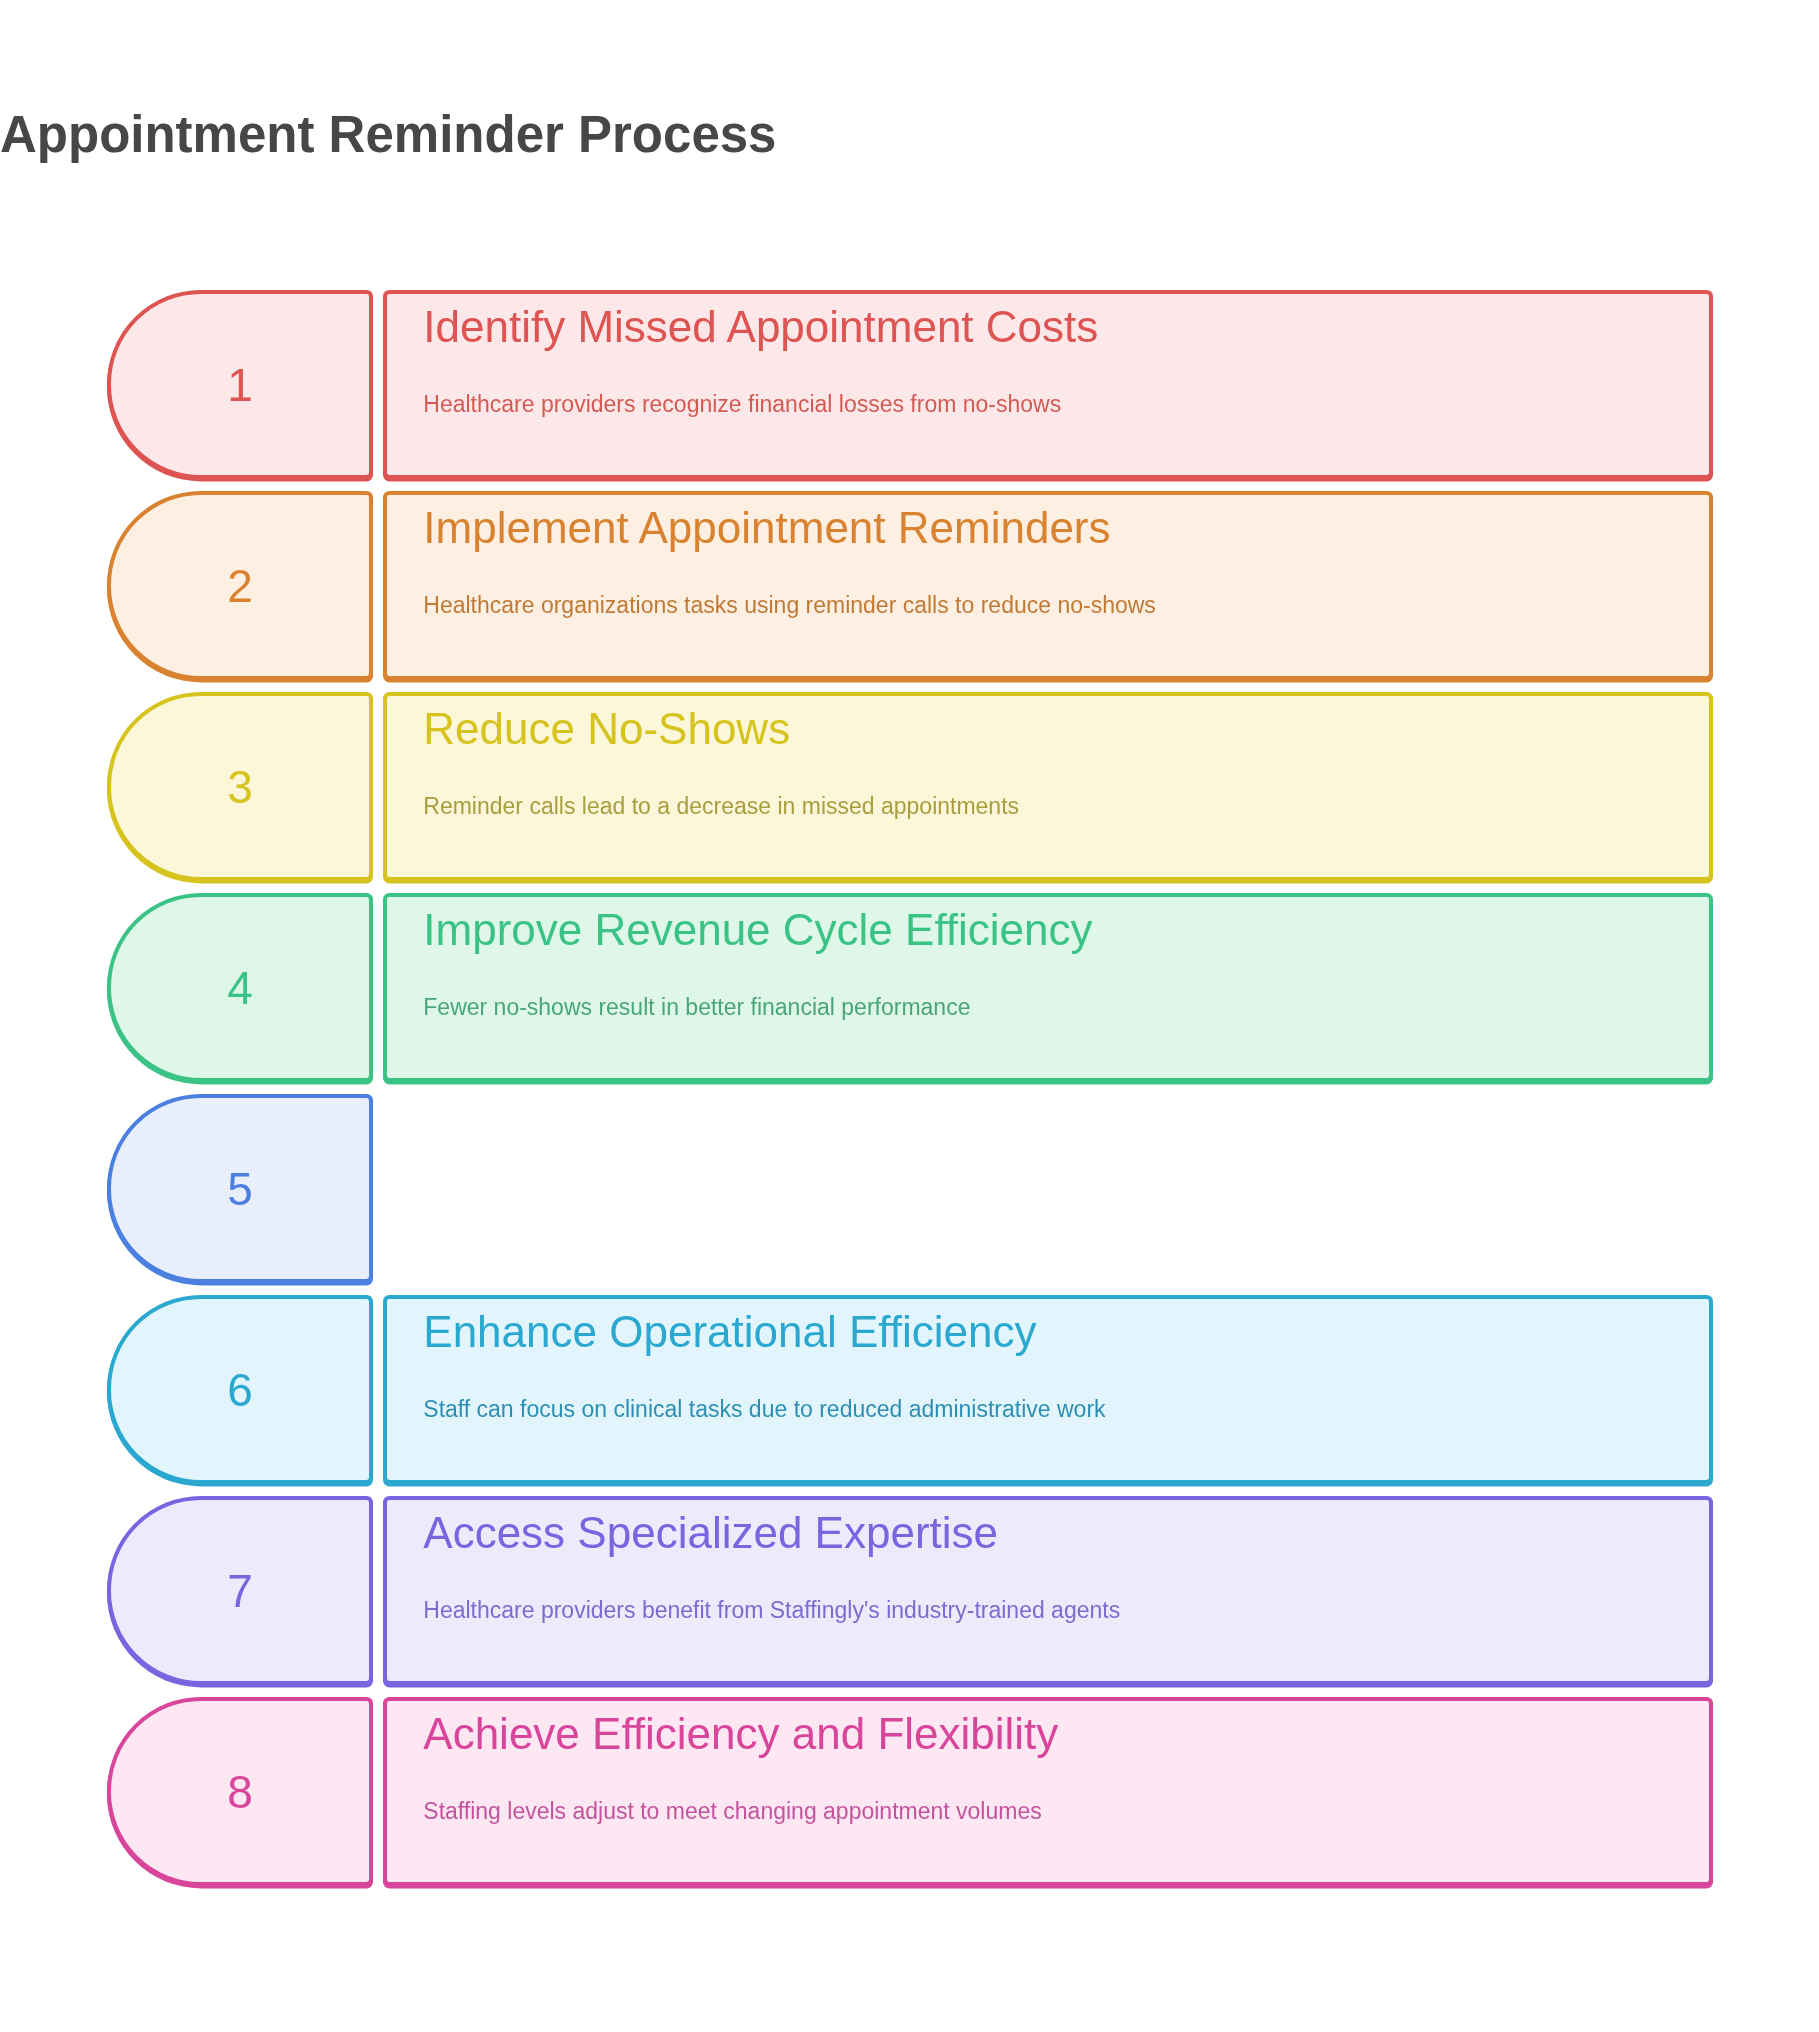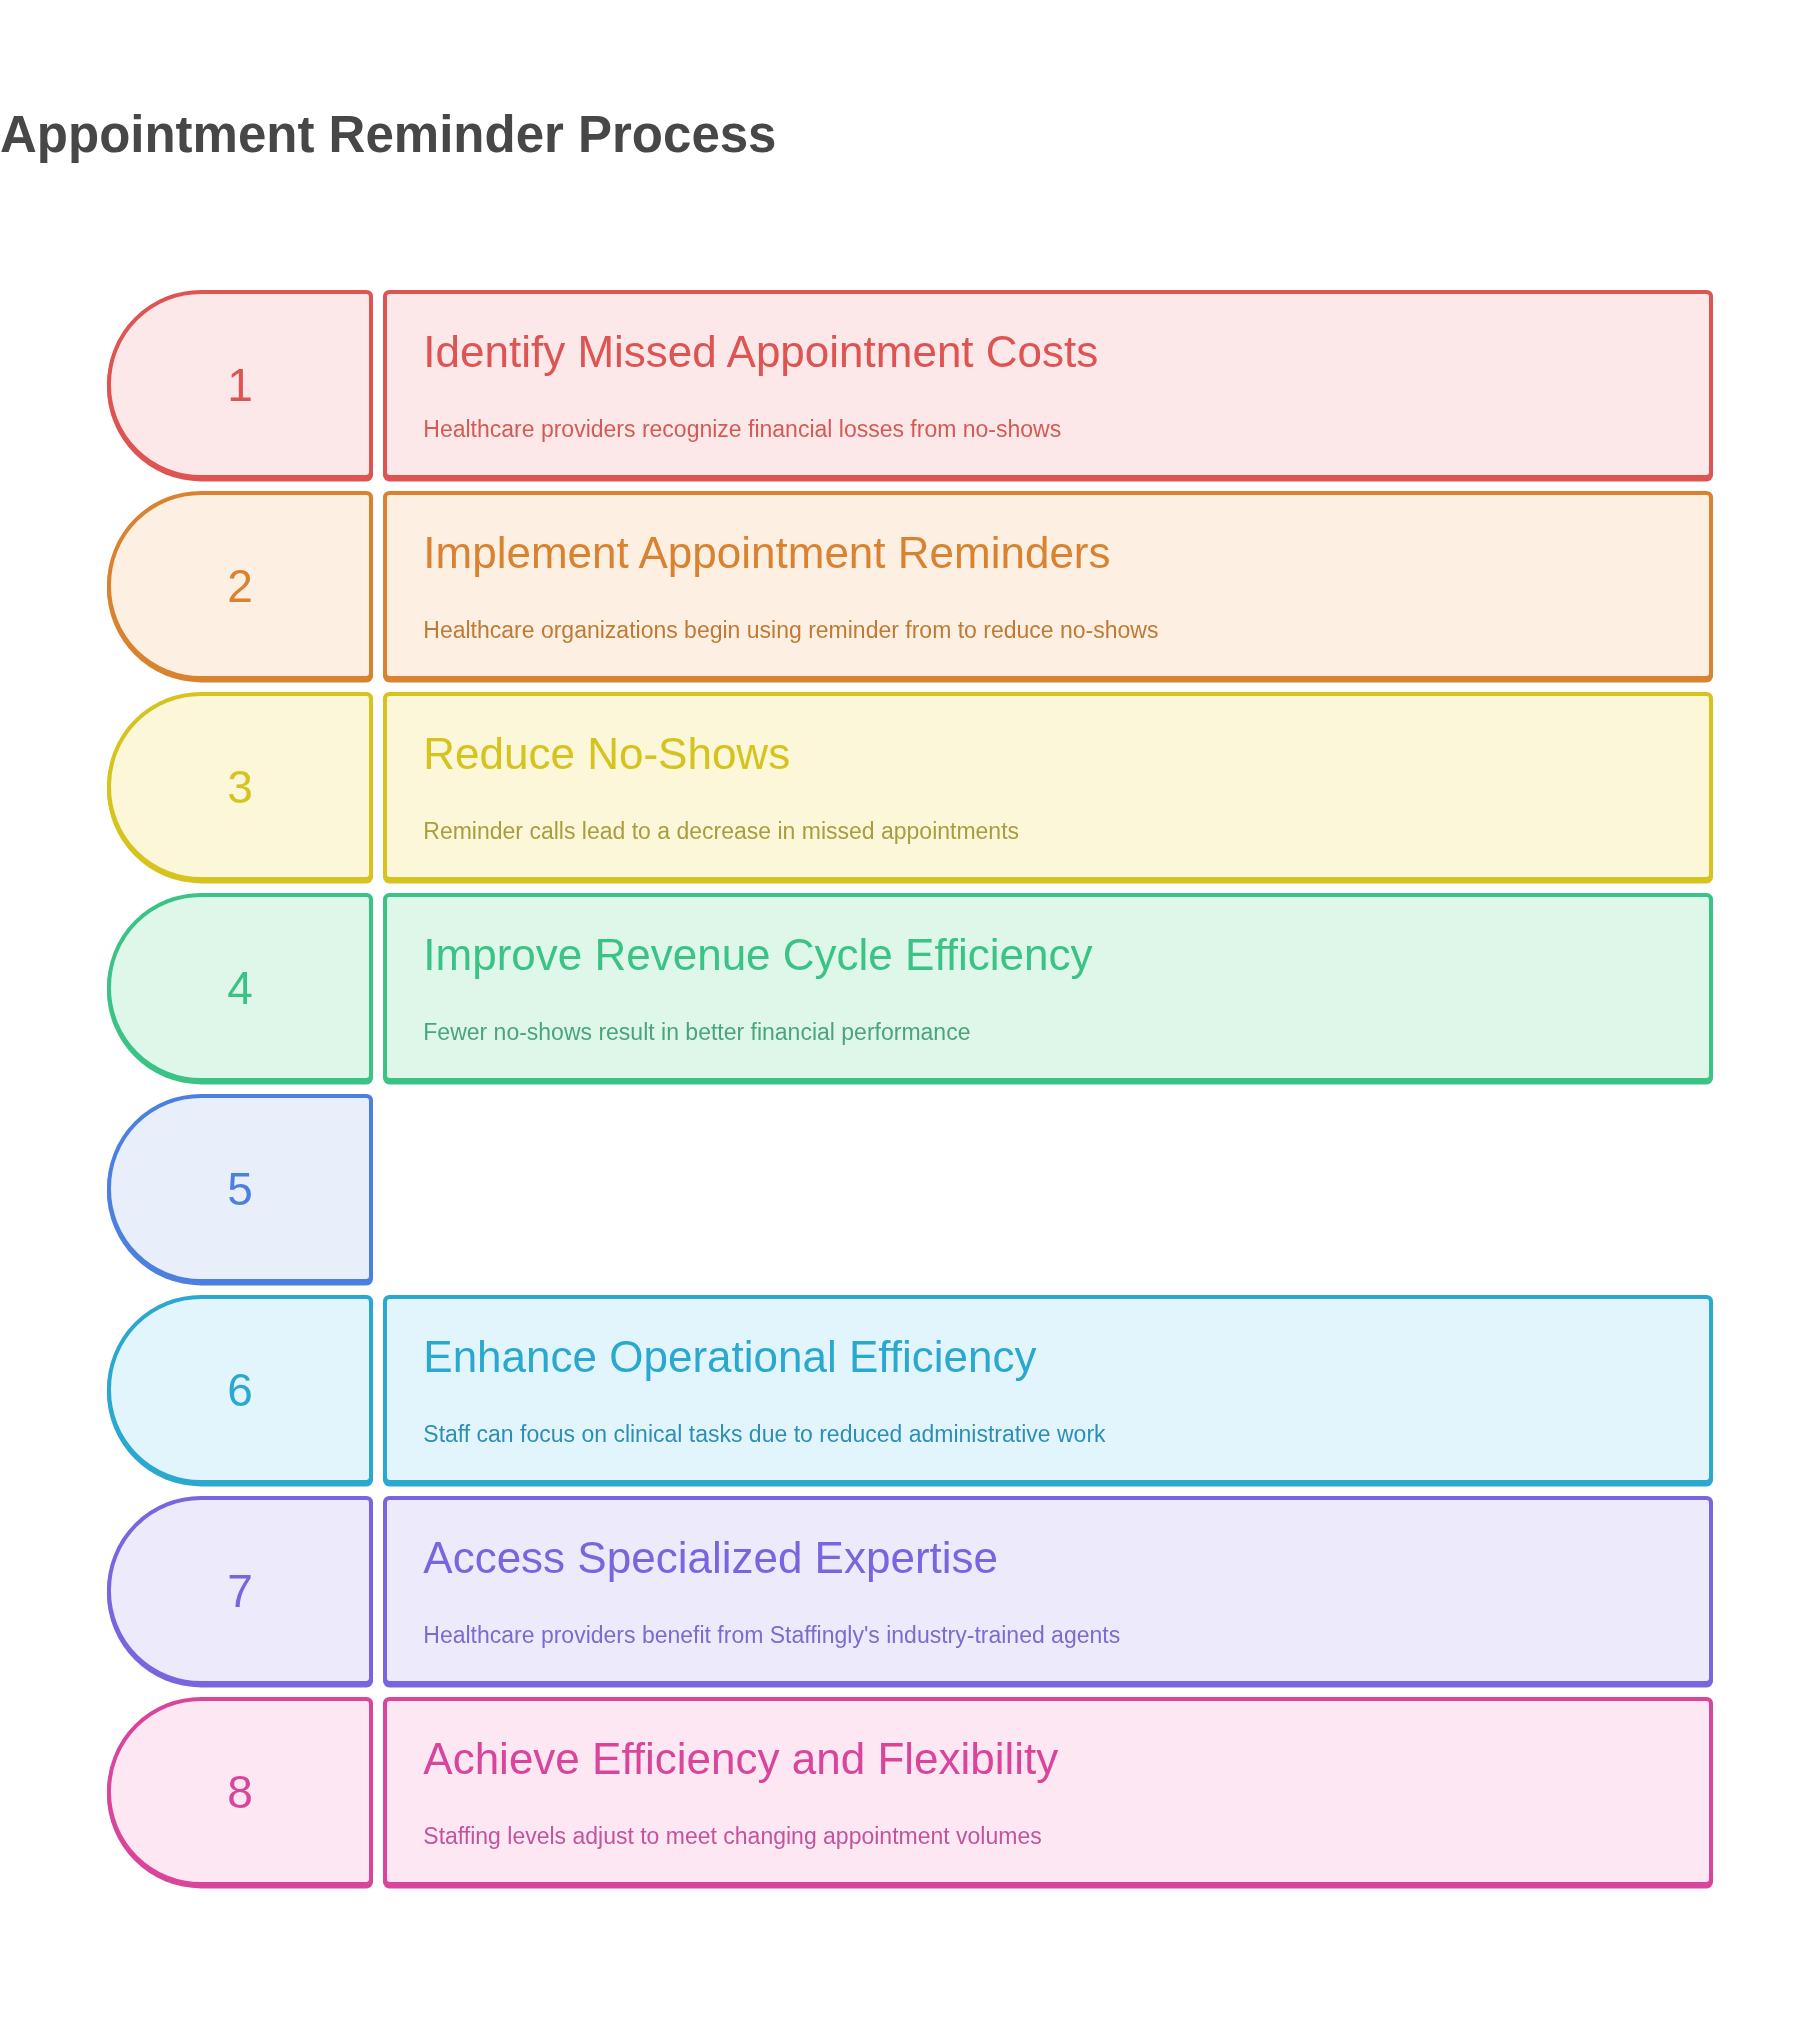--- a/index.html
+++ b/index.html
@@ -59,21 +59,21 @@
   .step-card {
     box-sizing: border-box;
     flex: 1 1 auto;
     background: var(--fill);
     border: 4px solid var(--accent);
     border-radius: 6.4px;
     box-shadow: 0 2.4px 0 0 var(--accent);
     padding: 8px 36px;
     display: flex;
     flex-direction: column;
-    justify-content: center;
+    justify-content: flex-start;
     gap: 38px;
   }
   .step-title {
     font-size: 44px;
     color: var(--accent);
     line-height: 1.15;
   }
   .step-desc {
     font-size: 23px;
     color: var(--desc);
@@ -95,21 +95,21 @@
       <div class="step-title">Identify Missed Appointment Costs</div>
       <div class="step-desc">Healthcare providers recognize financial losses from no-shows</div>
     </div>
   </div>
       <div class="step" style="--accent: #d9822f; --fill: #fdf0e3; --desc: #c07a35;">
     <div class="step-number-badge">
       <span class="step-number">2</span>
     </div>
     <div class="step-card">
       <div class="step-title">Implement Appointment Reminders</div>
-      <div class="step-desc">Healthcare organizations begin using reminder from to reduce no-shows</div>
+      <div class="step-desc">Healthcare organizations tasks using reminder calls to reduce no-shows</div>
     </div>
   </div>
       <div class="step" style="--accent: #d6c31d; --fill: #fbf7d8; --desc: #a99d3f;">
     <div class="step-number-badge">
       <span class="step-number">3</span>
     </div>
     <div class="step-card">
       <div class="step-title">Reduce No-Shows</div>
       <div class="step-desc">Reminder calls lead to a decrease in missed appointments</div>
     </div>

